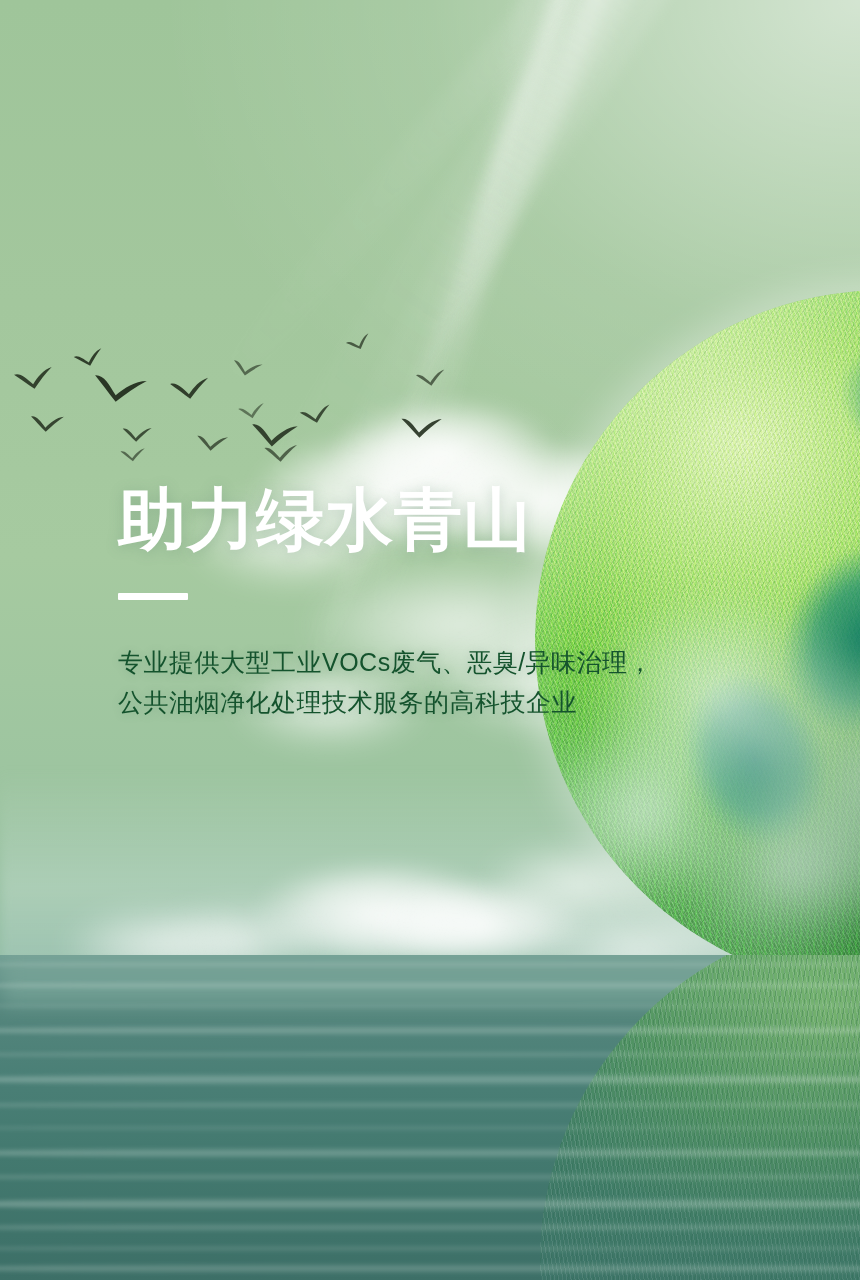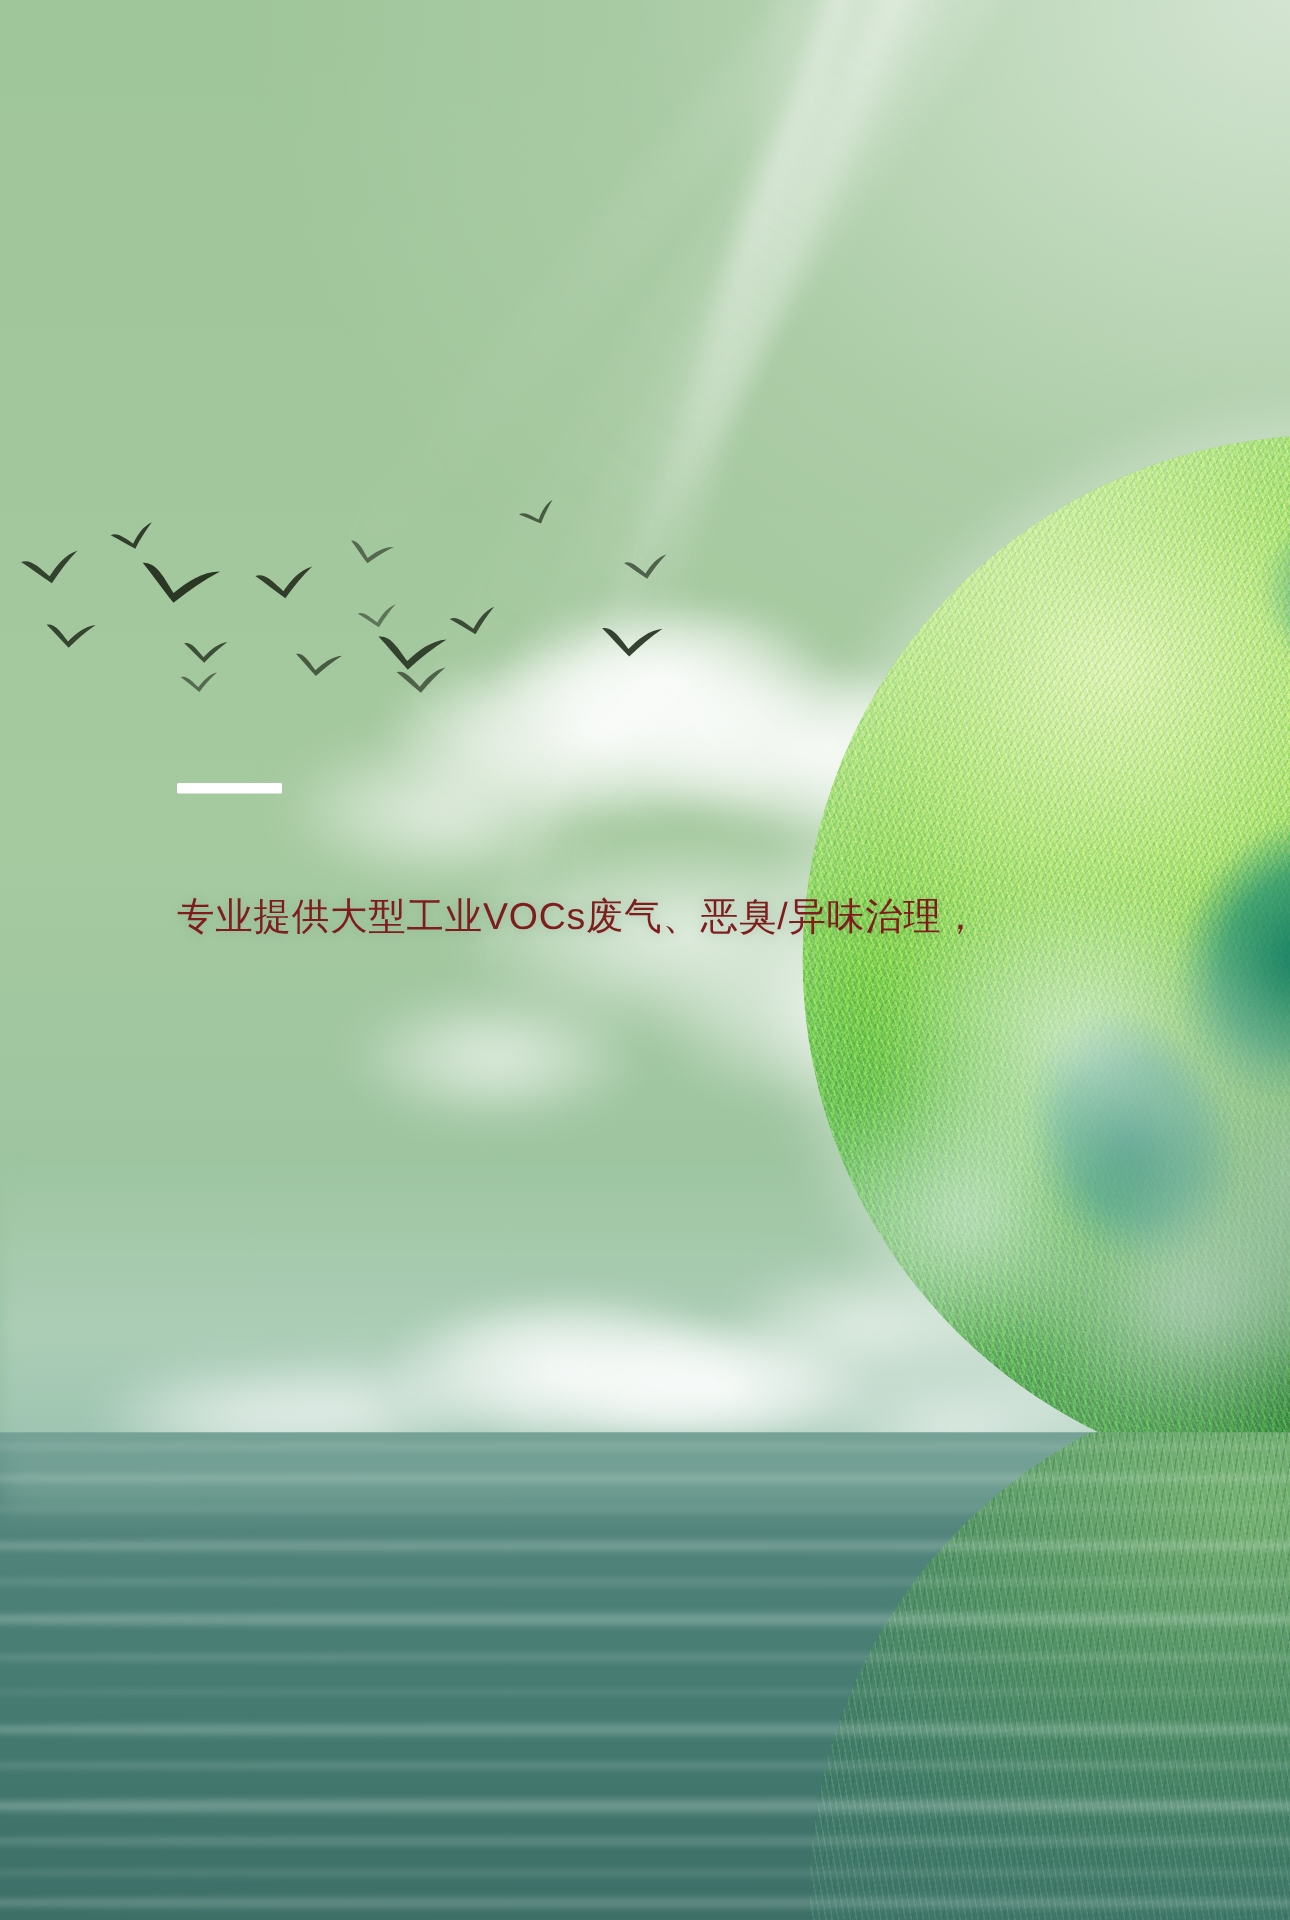--- a/index.html
+++ b/index.html
@@ -161,22 +161,22 @@
     white-space:nowrap;
   }
   .headline .ln{display:block;}
   .divider{
     margin-top:38px;
     width:70px;height:7px;
     background:#ffffff;
     border-radius:1px;
   }
   .subcopy{
-    margin-top:62px;
-    color:#7f1d1d;
+    margin-top:42px;
+    color:#14532d;
     font-size:25px;
     line-height:1.62;
     letter-spacing:.5px;
     font-weight:400;
     text-shadow:0 1px 8px rgba(80,120,100,.28);
     white-space:nowrap;
   }
   .subcopy .ln{display:block;}
 </style>
 </head>
@@ -335,20 +335,22 @@
         <div class="ripple" style="top: 218px; height: 8px; opacity: 0.3;"></div>
         <div class="ripple" style="top: 242px; height: 14px; opacity: 0.46;"></div>
         <div class="ripple" style="top: 268px; height: 9px; opacity: 0.32;"></div>
         <div class="ripple" style="top: 290px; height: 7px; opacity: 0.24;"></div>
         <div class="ripple" style="top: 308px; height: 11px; opacity: 0.36;"></div>
       </div>
   </div>
 
   <div class="copy">
     <h1 class="headline">
+      <span class="ln">助力绿水青山</span>
     </h1>
     <div class="divider"></div>
     <p class="subcopy">
       <span class="ln">专业提供大型工业VOCs废气、恶臭/异味治理，</span>
+      <span class="ln">公共油烟净化处理技术服务的高科技企业</span>
     </p>
   </div>
 
 </div>
 
 </body></html>

